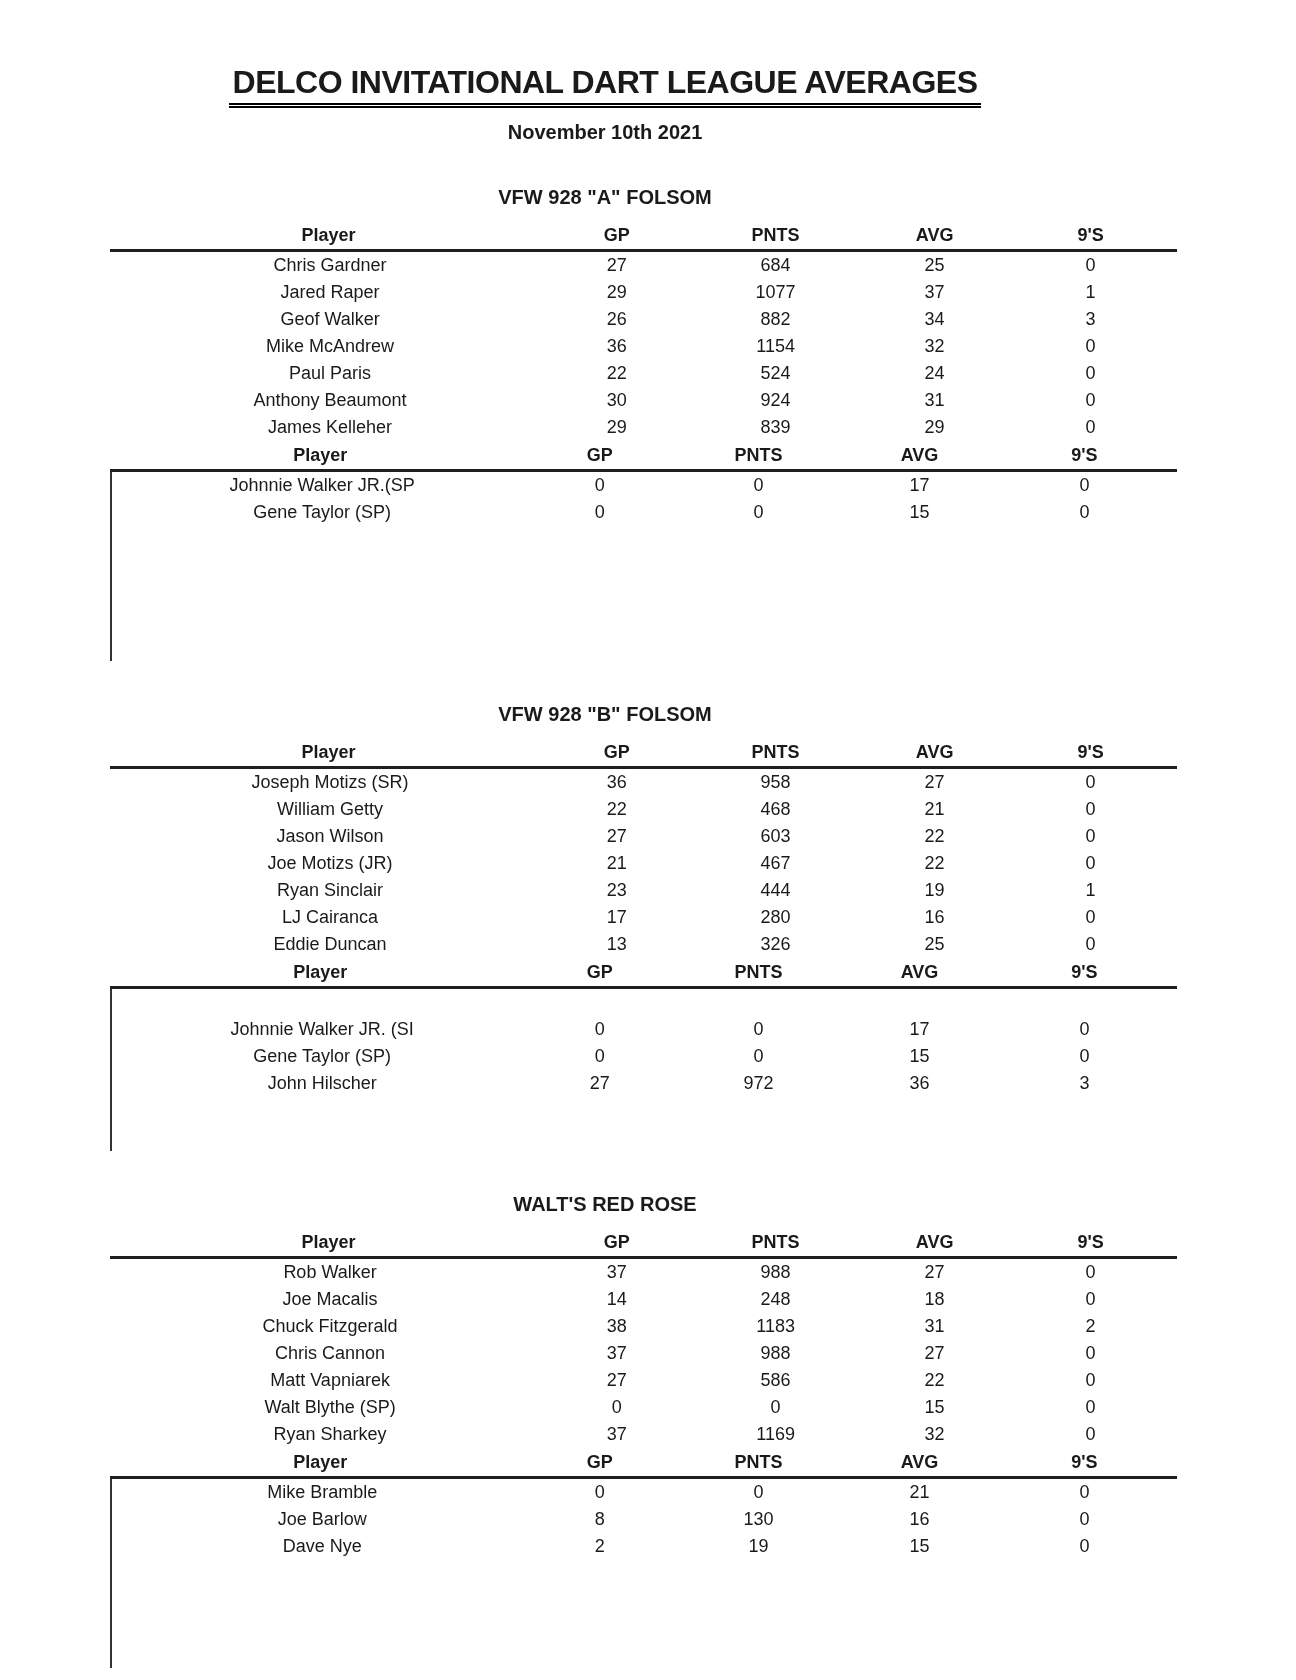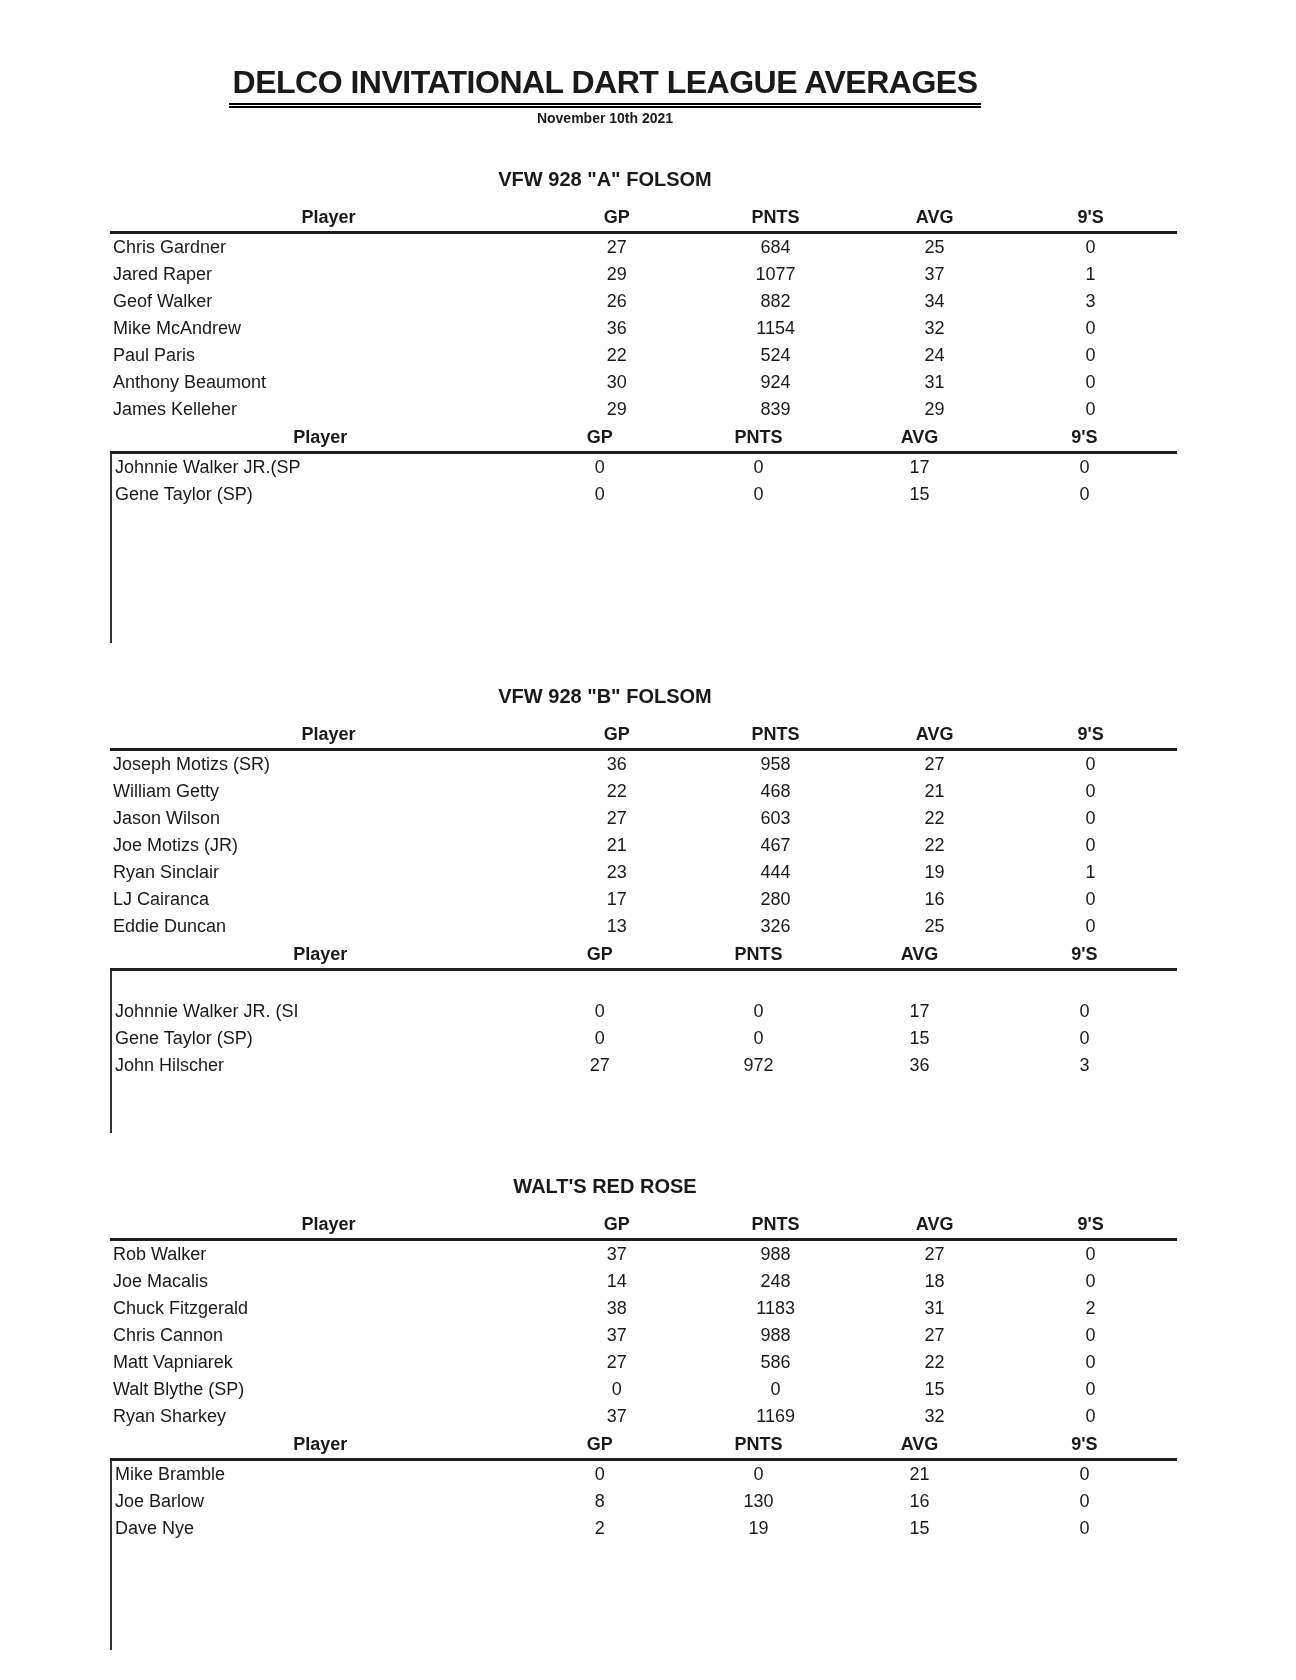--- a/index.html
+++ b/index.html
@@ -8,34 +8,34 @@
     font-family:"Liberation Sans", sans-serif; color:#1a1a1a;
     overflow:hidden;
   }
   .page { padding-top:64px; padding-left:110px; }
   .center-area { width:990px; text-align:center; }
   h1.title {
     display:inline-block; margin:0;
     font-size:32px; font-weight:700; letter-spacing:-0.5px;
     border-bottom:5px double #000; padding:0 4px 2px 4px;
   }
-  .subtitle { font-size:14px; font-weight:700; margin-top:2px; }
+  .subtitle { font-size:20px; font-weight:700; margin-top:13px; }
   section.league { margin-top:42px; }
   .sec-title { font-size:20px; font-weight:700; margin:0 0 12px 0; }
   .tables { display:flex; width:1067px;flex-direction:column; }
   table.t { border-collapse:collapse; table-layout:fixed; }
   .t th, .t td {
     padding:0; font-size:18px; height:27px; line-height:27px;
     white-space:nowrap; overflow:hidden;
   }
   .t th {
     font-weight:700; height:28px; line-height:28px;
     border-bottom:3px solid #1f1f1f; text-align:center;
   }
-  .t td.name { text-align:left; padding-left:3px; }
+  .t td.name { text-align:center; padding-left:3px; }
   .t td.num, .t th.num { text-align:center; }
   table.right tbody td:first-child { border-left:2px solid #333333; }
 </style>
 </head>
 <body>
 
 <div class="page">
   <div class="center-area">
     <h1 class="title">DELCO INVITATIONAL DART LEAGUE AVERAGES</h1>
     <div class="subtitle">November 10th 2021</div>

